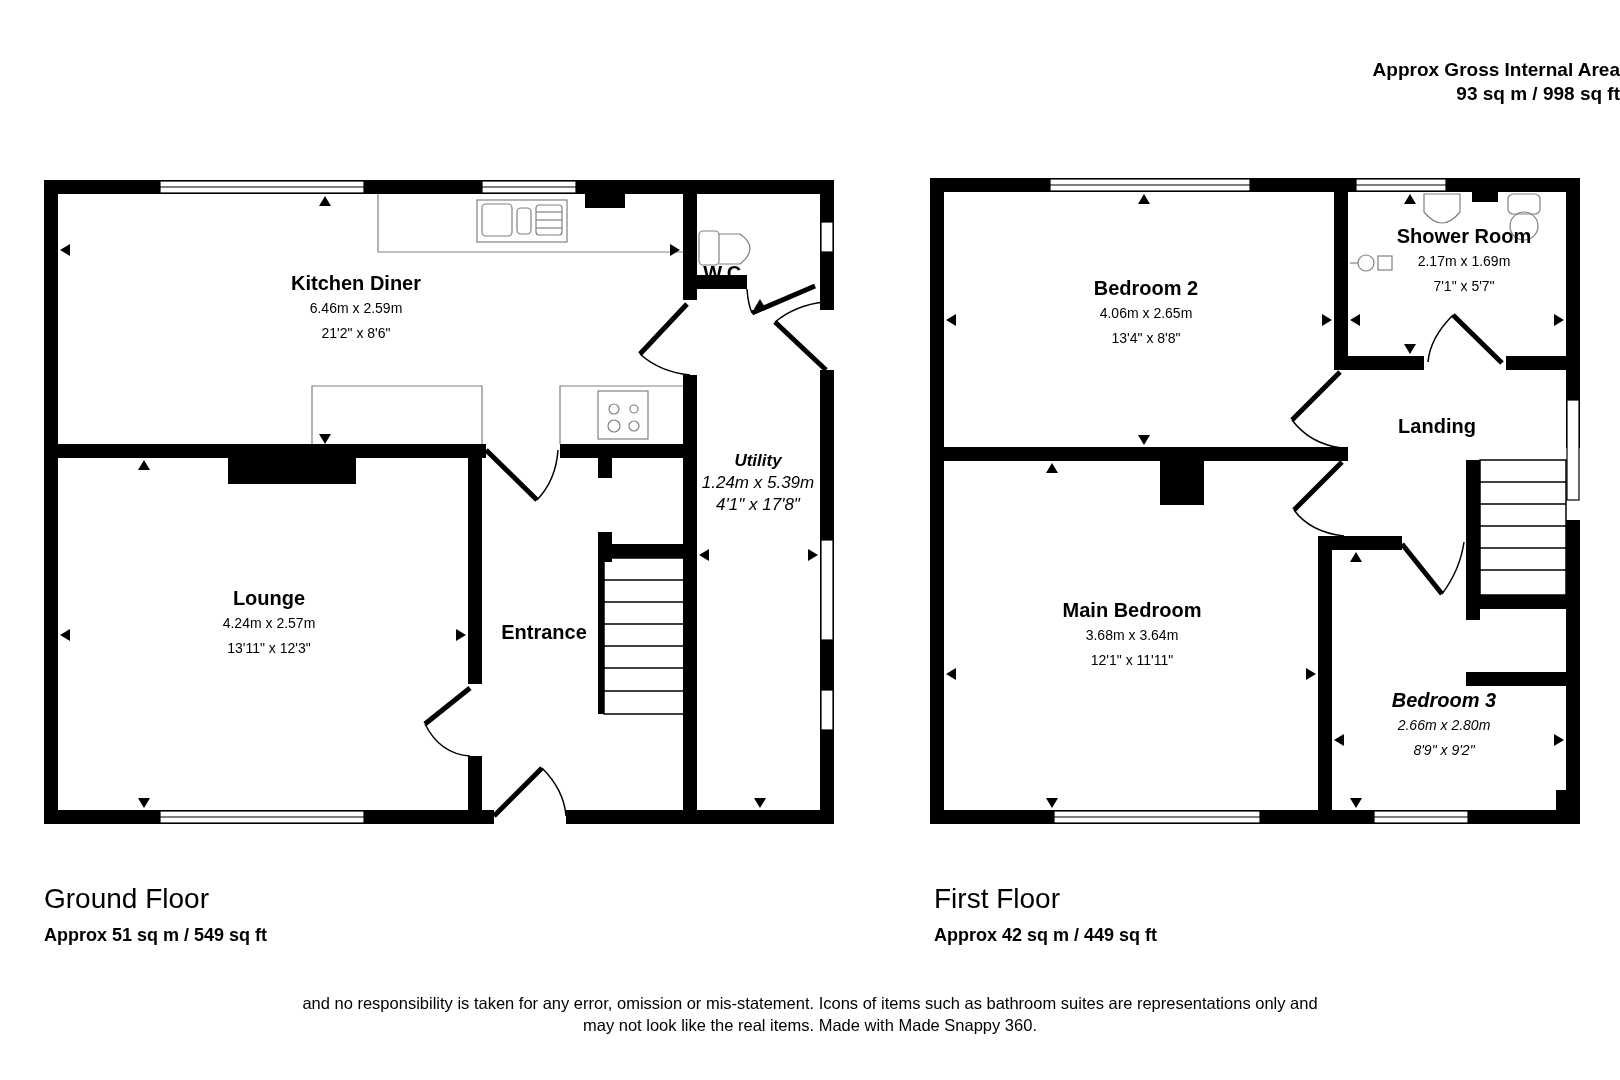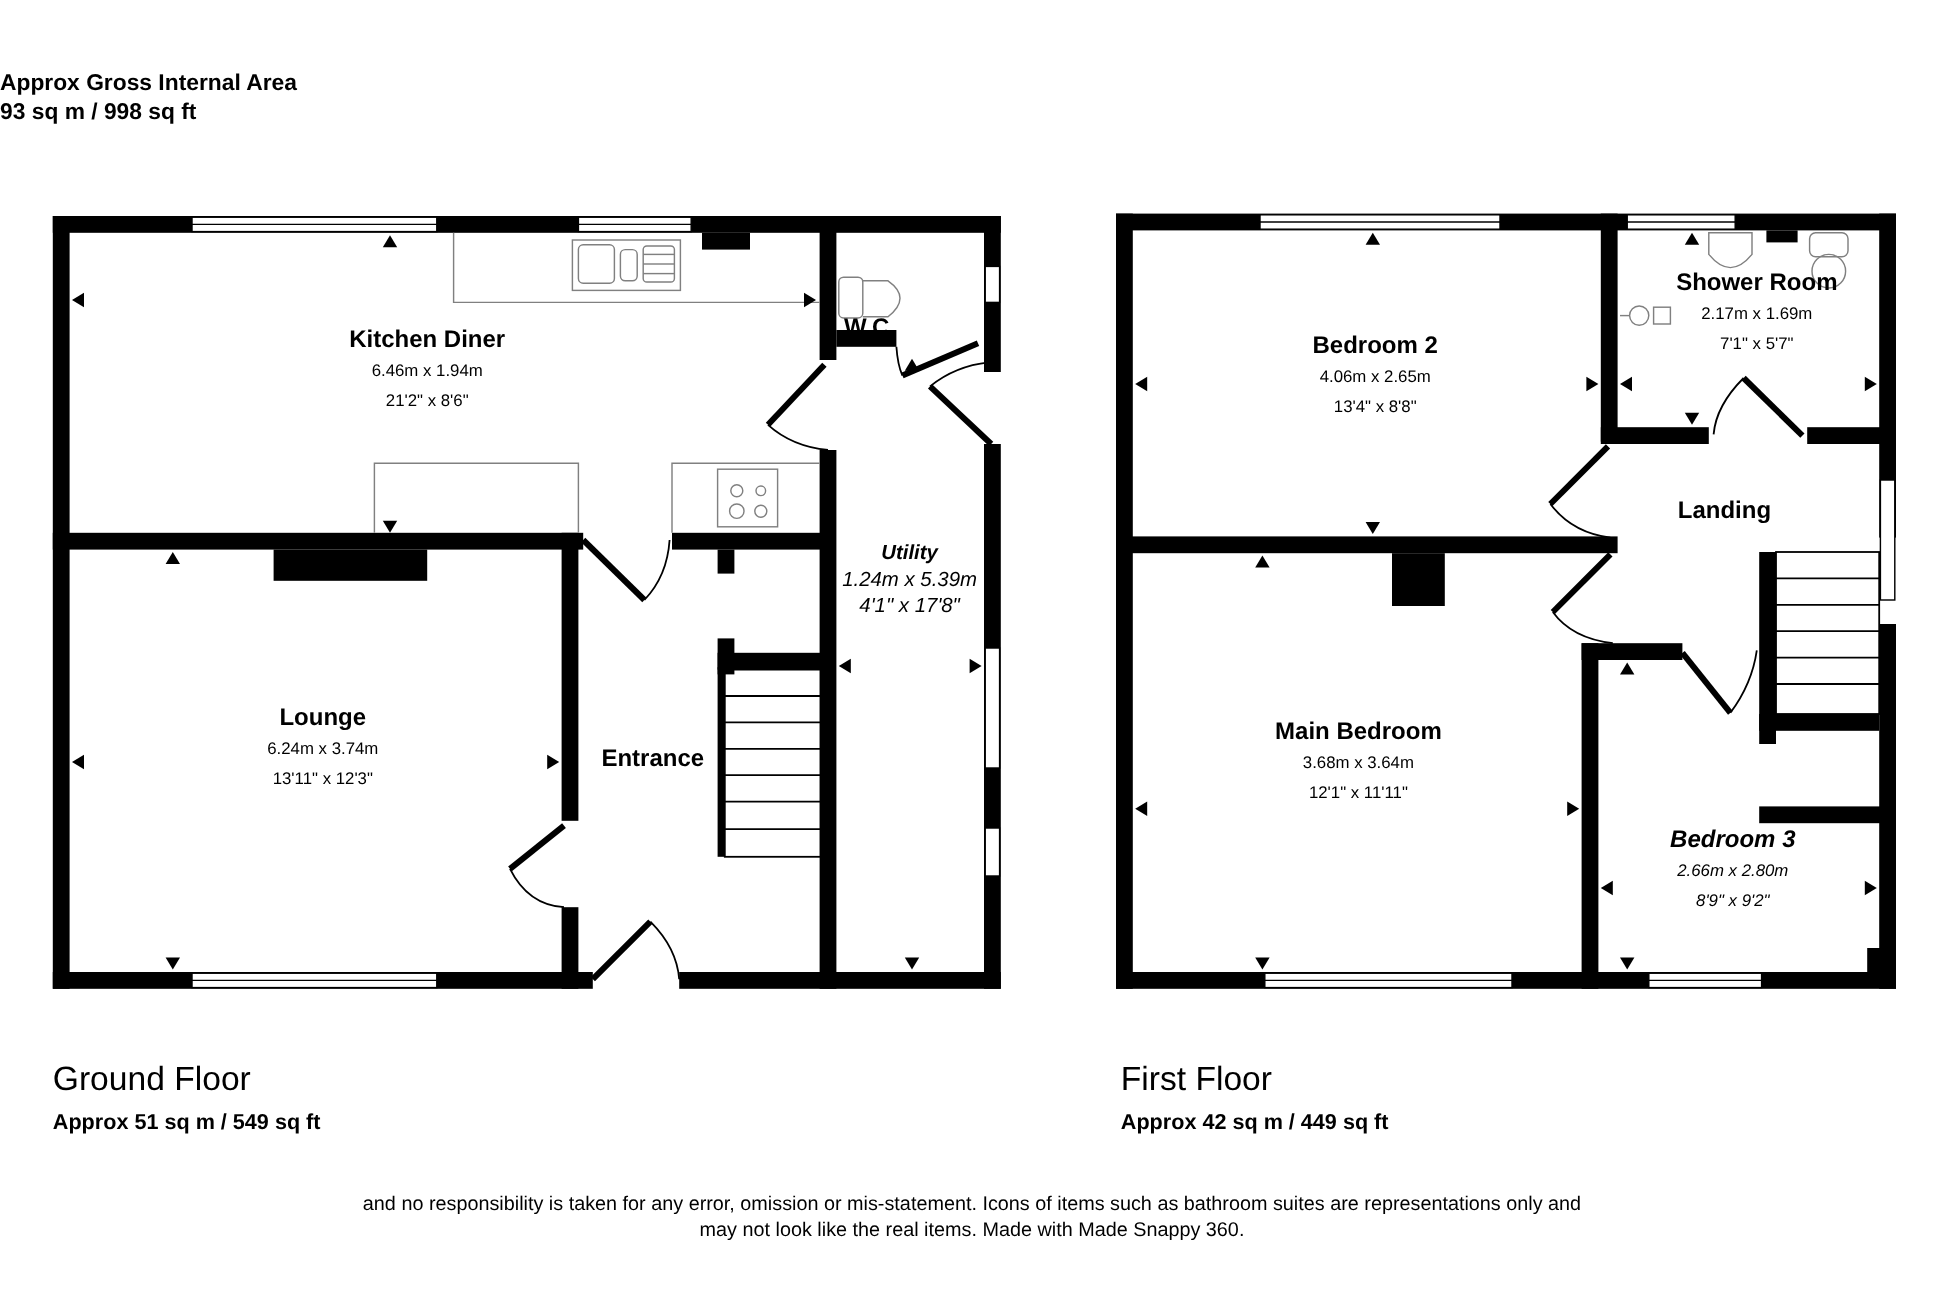--- a/index.html
+++ b/index.html
@@ -1,17 +1,17 @@
 <!DOCTYPE html>
 <html><head>
 <meta charset="utf-8">
 <style>
   html, body { margin: 0; padding: 0; background: #ffffff; }
   body { width: 1620px; height: 1080px; position: relative; overflow: hidden; font-family: "Liberation Sans", sans-serif; color: #000; }
-  .title { position: absolute; left: 0; width: 1620px; top: 58px; text-align: left; font-weight: bold; font-size: 19px; line-height: 24px; }
+  .title { position: absolute; left: 0; width: 1620px; top: 58px; text-align: right; font-weight: bold; font-size: 19px; line-height: 24px; }
   svg.plan { position: absolute; left: 0; top: 0; }
   .room-label { position: absolute; text-align: center; line-height: 25px; white-space: nowrap; transform: translateX(-50%); }
   .room-label .name { font-weight: bold; font-size: 20px; display: block; }
   .room-label .dim { font-size: 14px; display: block; }
   .floor-title { position: absolute; font-size: 28px; }
   .floor-area { position: absolute; font-weight: bold; font-size: 18px; }
   .disclaimer { position: absolute; left: 200px; width: 1220px; top: 992px; text-align: center; font-size: 16.5px; line-height: 22px; }
 </style>
 </head>
 <body>
@@ -196,29 +196,29 @@
     <polygon points="1564,320 1554,314 1554,326"></polygon>
     <polygon points="1356,552 1350,562 1362,562"></polygon>
     <polygon points="1356,808 1350,798 1362,798"></polygon>
     <polygon points="1334,740 1344,734 1344,746"></polygon>
     <polygon points="1564,740 1554,734 1554,746"></polygon>
   </g>
 </svg>
 
 <div class="room-label" style="left:356px; top:271px;">
   <span class="name">Kitchen Diner</span>
-  <span class="dim">6.46m x 1.94m</span>
+  <span class="dim">6.46m x 2.59m</span>
   <span class="dim">21'2" x 8'6"</span>
 </div>
 <div class="room-label" style="left:725px; top:225px;margin-top:36px;">
   <span class="name">W.C.</span>
 </div>
 <div class="room-label" style="left:269px; top:586px;">
   <span class="name">Lounge</span>
-  <span class="dim">6.24m x 3.74m</span>
+  <span class="dim">4.24m x 2.57m</span>
   <span class="dim">13'11" x 12'3"</span>
 </div>
 <div class="room-label" style="left:544px; top:620px;">
   <span class="name">Entrance</span>
 </div>
 <div class="room-label" style="left:758px; top:450px; line-height:22px;font-style:italic;">
   <span class="name" style="font-size:17px">Utility</span>
   <span class="dim" style="font-size:17px">1.24m x 5.39m</span>
   <span class="dim" style="font-size:17px">4'1" x 17'8"</span>
 </div>

